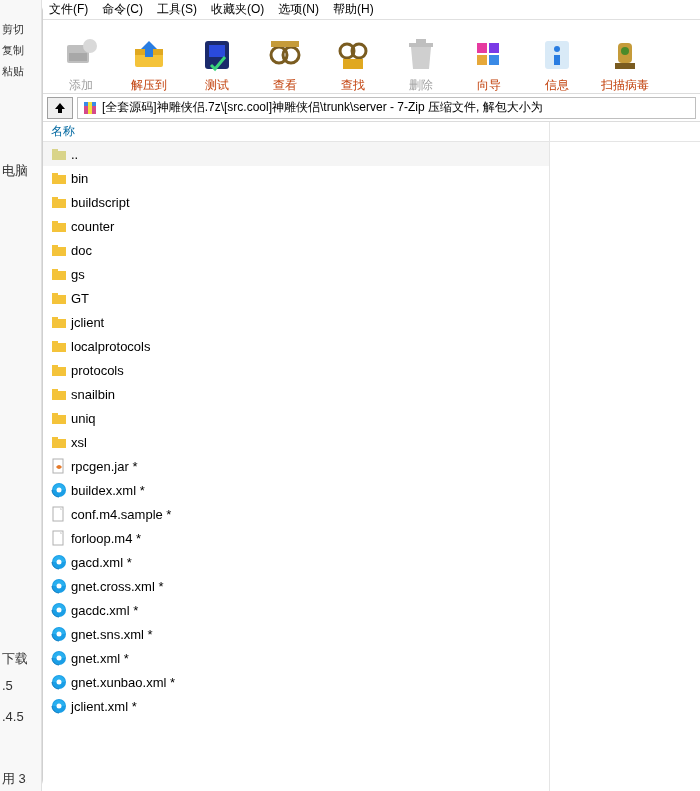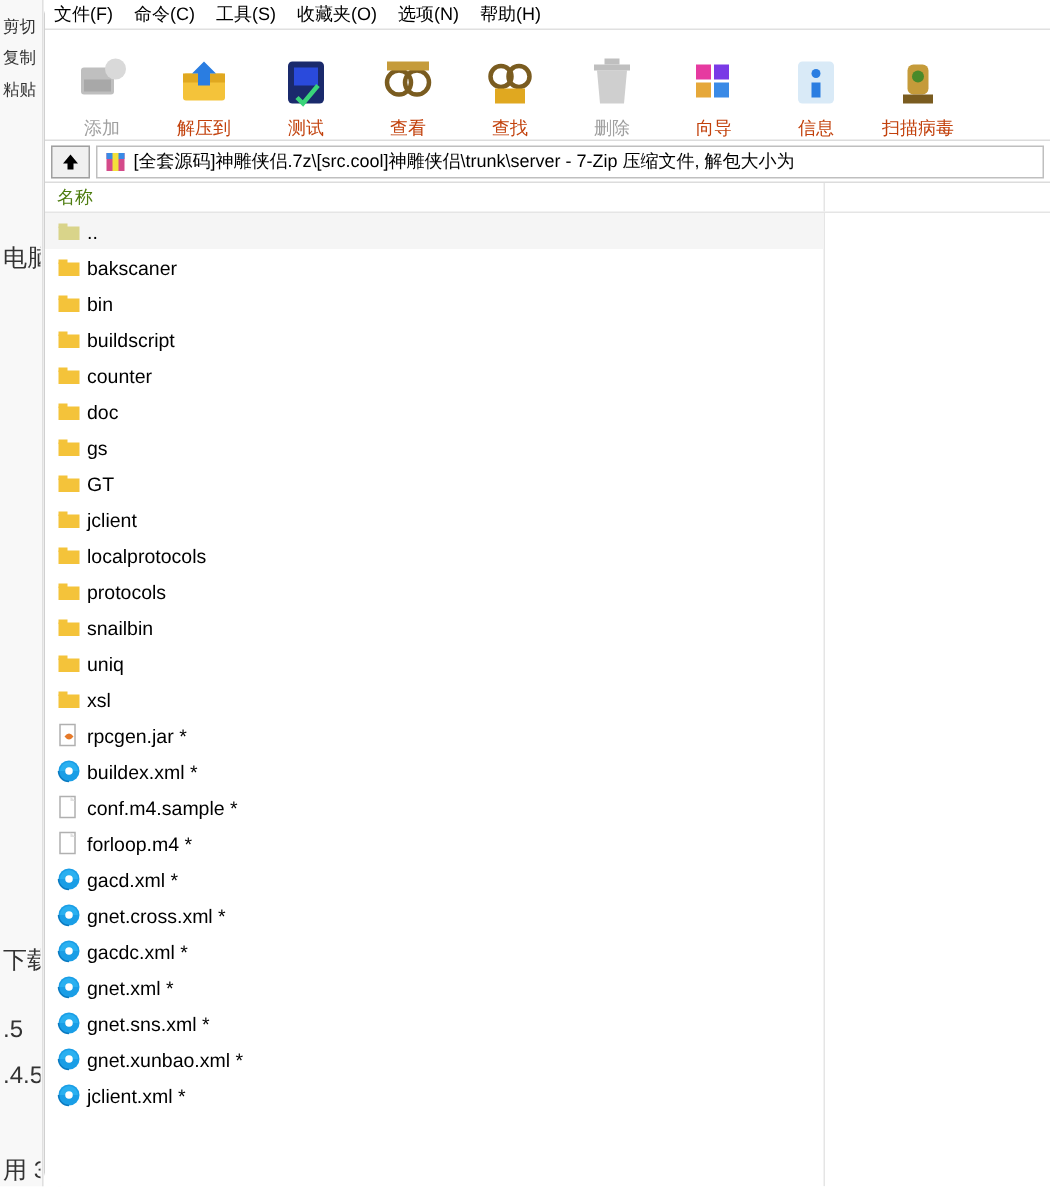--- a/index.html
+++ b/index.html
@@ -1,52 +1,52 @@
 <!DOCTYPE html>
 <html><head>
 <meta charset="utf-8">
 <style>
   * { box-sizing: border-box; }
   html, body { margin: 0; padding: 0; font-family: "Microsoft YaHei", "Segoe UI", sans-serif; font-size: 12px; background: #fff; overflow: hidden; }
   .root { width: 700px; height: 791px; position: relative; display: flex; }
-  .left-strip { width: 29px; height: 100%; background: #f8f8f8; border-right: 1px solid #e0e0e0; padding-top: 8px; position: relative; }
+  .left-strip { width: 42px; height: 100%; background: #f8f8f8; border-right: 1px solid #e0e0e0; padding-top: 20px; position: relative; }
   .left-strip .tiny { font-size: 11px; color: #333; margin: 2px 2px 6px 2px; white-space: nowrap; overflow: hidden; }
-  .left-strip .bottom-block { position: absolute; left: 2px; font-size: 16px; color: #333; white-space: nowrap; overflow: hidden; width: 25px; }
+  .left-strip .bottom-block { position: absolute; left: 2px; font-size: 13px; color: #333; white-space: nowrap; overflow: hidden; width: 25px; }
   .main { flex: 1; display: flex; flex-direction: column; height: 100%; border-left: 1px solid #d0d0d0; border-radius: 12px; }
   .menubar { height: 20px; background: #fff; display: flex; align-items: center; padding: 0 6px; gap: 14px; font-size: 12px; color: #000; border-bottom: 1px solid #e0e0e0; }
   .menubar span { cursor: default; }
   .toolbar { height: 74px; background: #fff; display: flex; align-items: center; padding: 4px 1px 0 4px; border-bottom: 1px solid #dcdcdc; }
   .tool-btn { display: flex; flex-direction: column; align-items: center; justify-content: flex-end; width: 68px; height: 70px; font-size: 12px; color: #c2410c; cursor: default; }
   .tool-btn.disabled { color: #a0a0a0; }
   .tool-btn .ticon { width: 40px; height: 40px; margin-bottom: 2px; }
   .tool-btn .tlabel { text-align: center; }
   .addressbar { height: 28px; background: #fff; display: flex; align-items: center; border-bottom: 1px solid #dcdcdc; padding: 2px 4px; gap: 4px; }
   .up-btn { width: 26px; height: 22px; border: 1px solid #a0a0a0; background: #f0f0f0; display: flex; align-items: center; justify-content: center; }
   .path-box { flex: 1; height: 22px; border: 1px solid #bfbfbf; background: #fff; display: flex; align-items: center; padding: 0 4px; gap: 4px; font-size: 12px; overflow: hidden; white-space: nowrap; }
-  .header-row { height: 20px; border-bottom: 1px solid #e5e5e5; background: #fff; display: flex; align-items: center; padding-left: 8px; font-size: 12px; color: #4d7c0f; position: relative; }
+  .header-row { height: 20px; border-bottom: 1px solid #e5e5e5; background: #fff; display: flex; align-items: center; padding-left: 8px; font-size: 12px; color: #0369a1; position: relative; }
   .header-row::after { content: ""; position: absolute; right: 150px; top: 0; bottom: 0; width: 1px; background: #e5e5e5; }
   .list { flex: 1; overflow: hidden; background: #fff; position: relative; }
   .list-inner { width: calc(100% - 150px); border-right: 1px solid #e5e5e5; height: 100%; }
   .item { height: 24px; display: flex; align-items: center; padding-left: 8px; gap: 4px; font-size: 13px; color: #000; }
   .item.selected { background: #f5f5f5; }
   .item .ficon { width: 16px; height: 16px; flex-shrink: 0; }
   
   svg { display: block; }
 </style>
 </head>
 <body>
 
 <div class="root">
 
   <div class="left-strip">
     <div class="tiny">剪切</div>
     <div class="tiny">复制</div>
     <div class="tiny">粘贴</div>
     <div class="bottom-block" style="top:162px">电脑</div>
-    <div class="bottom-block" style="top:630px">下载</div>
+    <div class="bottom-block" style="top:650px">下载</div>
     <div class="bottom-block" style="top:678px">.5</div>
     <div class="bottom-block" style="top:709px">.4.5</div>
     <div class="bottom-block" style="top:770px">用 3.</div>
   </div>
 
   <div class="main">
 
     <div class="menubar">
       <span>文件(F)</span>
       <span>命令(C)</span>
@@ -159,27 +159,20 @@
               <rect x="1" y="5" width="14" height="9" fill="#d9d48a"></rect>
               <rect x="1" y="3" width="6" height="3" fill="#d9d48a"></rect>
             </svg>
             <span>..</span>
           </div>
           <div class="item">
             <svg class="ficon" viewBox="0 0 16 16">
               <rect x="1" y="5" width="14" height="9" fill="#f4c33a"></rect>
               <rect x="1" y="3" width="6" height="3" fill="#f4c33a"></rect>
             </svg>
-            <span>bakscaner</span>
-          </div>
-          <div class="item">
-            <svg class="ficon" viewBox="0 0 16 16">
-              <rect x="1" y="5" width="14" height="9" fill="#f4c33a"></rect>
-              <rect x="1" y="3" width="6" height="3" fill="#f4c33a"></rect>
-            </svg>
             <span>bin</span>
           </div>
           <div class="item">
             <svg class="ficon" viewBox="0 0 16 16">
               <rect x="1" y="5" width="14" height="9" fill="#f4c33a"></rect>
               <rect x="1" y="3" width="6" height="3" fill="#f4c33a"></rect>
             </svg>
             <span>buildscript</span>
           </div>
           <div class="item">
@@ -309,30 +302,30 @@
             </svg>
             <span>gacdc.xml *</span>
           </div>
           <div class="item">
             <svg class="ficon" viewBox="0 0 16 16">
               <circle cx="8" cy="8" r="7" fill="#1a9ee6"></circle>
               <path d="M2 8 A6 6 0 0 1 14 8" fill="#2ab0f0"></path>
               <circle cx="8" cy="8" r="2.5" fill="#fff"></circle>
               <path d="M1 8 A7 7 0 0 0 8 15" stroke="#0a7ac0" stroke-width="1" fill="none"></path>
             </svg>
+            <span>gnet.sns.xml *</span>
+          </div>
+          <div class="item">
+            <svg class="ficon" viewBox="0 0 16 16">
+              <circle cx="8" cy="8" r="7" fill="#1a9ee6"></circle>
+              <path d="M2 8 A6 6 0 0 1 14 8" fill="#2ab0f0"></path>
+              <circle cx="8" cy="8" r="2.5" fill="#fff"></circle>
+              <path d="M1 8 A7 7 0 0 0 8 15" stroke="#0a7ac0" stroke-width="1" fill="none"></path>
+            </svg>
             <span>gnet.xml *</span>
-          </div>
-          <div class="item">
-            <svg class="ficon" viewBox="0 0 16 16">
-              <circle cx="8" cy="8" r="7" fill="#1a9ee6"></circle>
-              <path d="M2 8 A6 6 0 0 1 14 8" fill="#2ab0f0"></path>
-              <circle cx="8" cy="8" r="2.5" fill="#fff"></circle>
-              <path d="M1 8 A7 7 0 0 0 8 15" stroke="#0a7ac0" stroke-width="1" fill="none"></path>
-            </svg>
-            <span>gnet.sns.xml *</span>
           </div>
           <div class="item">
             <svg class="ficon" viewBox="0 0 16 16">
               <circle cx="8" cy="8" r="7" fill="#1a9ee6"></circle>
               <path d="M2 8 A6 6 0 0 1 14 8" fill="#2ab0f0"></path>
               <circle cx="8" cy="8" r="2.5" fill="#fff"></circle>
               <path d="M1 8 A7 7 0 0 0 8 15" stroke="#0a7ac0" stroke-width="1" fill="none"></path>
             </svg>
             <span>gnet.xunbao.xml *</span>
           </div>

